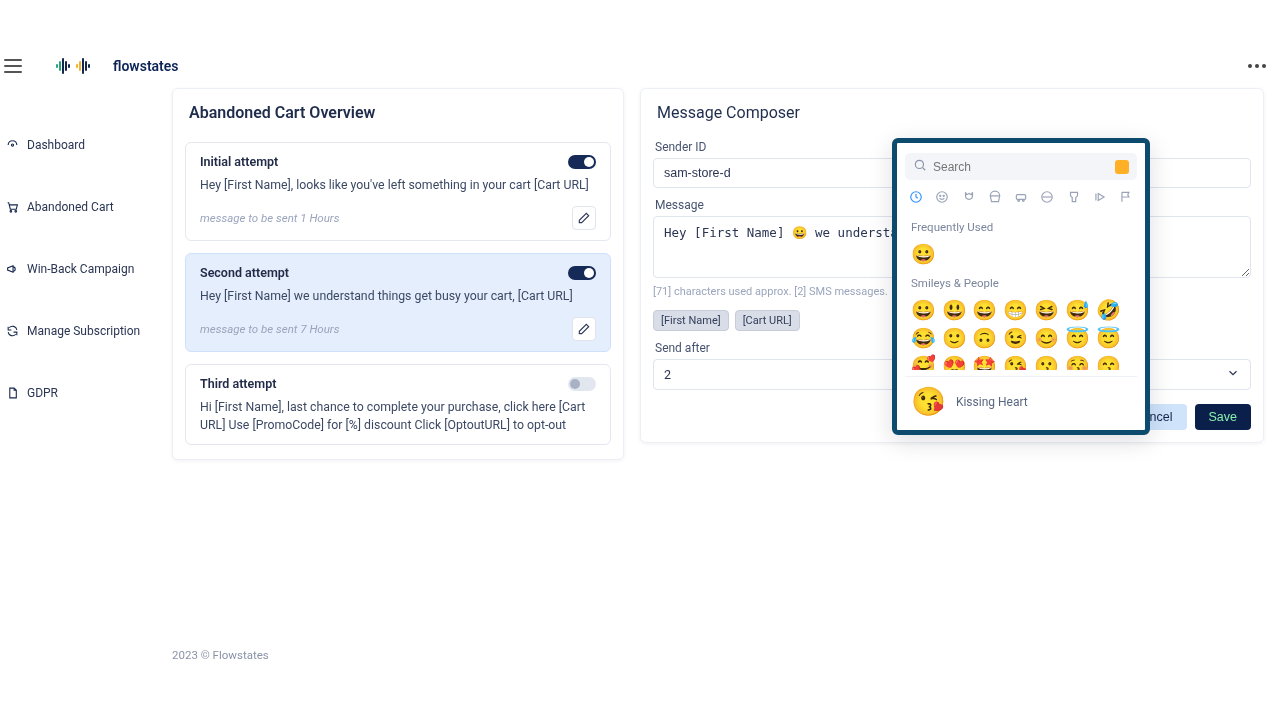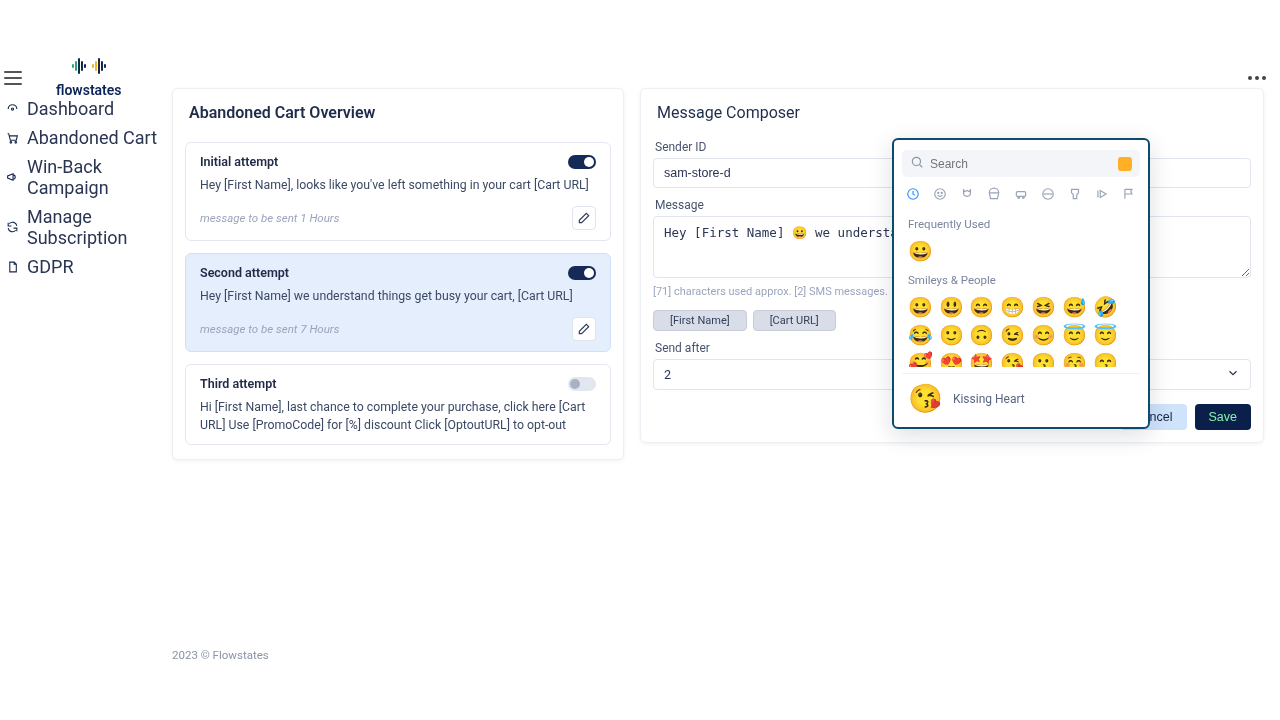--- a/index.html
+++ b/index.html
@@ -10,31 +10,31 @@
     background: #fff;
     width: 1280px;
     height: 720px;
     overflow: hidden;
     position: relative;
   }
   
   .topbar { position: absolute; top: 58px; left: 4px; right: 8px; display: flex; align-items: center; justify-content: space-between; }
   .hamburger { width: 18px; height: 14px; display: flex; flex-direction: column; justify-content: space-between; cursor: pointer; }
   .hamburger span { height: 2px; background: #555; border-radius: 1px; }
-  .logo { display: flex; align-items: center; gap: 8px; margin-left: 34px; flex-direction: column; }
+  .logo { display: flex; align-items: center; gap: 23px; margin-left: 34px; }
   .logo-mark { display: flex; align-items: center; gap: 1px; }
   .logo-mark span { width: 2px; border-radius: 1px; }
   .logo-text { font-weight: 600; color: #0c2556; font-size: 14px; }
   .topbar-left { display: flex; align-items: center; }
   .more-dots { display: flex; gap: 3px; cursor: pointer; padding: 6px; }
   .more-dots span { width: 4px; height: 4px; background: #444; border-radius: 50%; }
 
   
   .sidebar { position: absolute; top: 94px; left: 4px; width: 160px; }
-  .nav-item { display: flex; align-items: center; gap: 8px; padding: 4px 2px; font-size: 18px; color: #2a3553; cursor: pointer; }
+  .nav-item { display: flex; align-items: center; gap: 8px; padding: 4px 2px; font-size: 12px; color: #2a3553; cursor: pointer; margin-top: 40px; }
   .nav-item .ic { width: 13px; height: 13px; display: inline-flex; align-items: center; justify-content: center; color: #14264d; flex-shrink:0; }
 
   
   .col-left { position: absolute; top: 88px; left: 172px; width: 452px; background: #fff; border: 1px solid #eceff4; border-radius: 6px; box-shadow: 0 1px 4px rgba(16,24,40,0.06); padding: 0 0 14px; }
   .col-left .panel-title { font-size: 16px; font-weight: 600; color: #1f2c4c; padding: 14px 16px 8px; }
   .attempt { margin: 12px 12px 0; border: 1px solid #e4e7ef; border-radius: 6px; padding: 11px 14px 10px; position: relative; background: #fff; }
   .attempt.active { background: #e5eefc; border-color: #cfe0fb; }
   .attempt.disabled .edit-btn { color: #cfd5e0; }
   .attempt-head { display: flex; justify-content: space-between; align-items: center; }
   .attempt-title { font-weight: 600; font-size: 12.5px; color: #222c48; }
@@ -47,31 +47,31 @@
   .toggle.off { background:#e2e6ef; }
   .toggle.off::after { right:auto; left:2px; background:#a9b2c4; }
 
   .col-right { position: absolute; top: 88px; left: 640px; width: 624px; background: #fff; border: 1px solid #eceff4; border-radius: 6px; box-shadow: 0 1px 4px rgba(16,24,40,0.06); padding: 0 12px 12px; }
   .col-right .panel-title { font-size: 16px; font-weight: 400; color: #1f2c4c; padding: 14px 4px 8px; }
   .field-label { font-size: 12px; color: #48546f; margin: 10px 2px 4px; }
   .field-input { width: 100%; border: 1px solid #dfe4ed; border-radius: 4px; padding: 7px 10px; font-size: 12.5px; color: #2a3553; background:#fff;}
   .field-textarea { width:100%; border:1px solid #dfe4ed; border-radius:4px; padding:8px 10px; font-size:12.5px; color:#2a3553; height:62px; resize:both; }
   .char-info { font-size:11px; color:#9aa5bd; margin-top:4px; }
   .tags { margin-top:12px; display:flex; gap:6px;}
-  .tag { background:#d8dde7; color:#34405c; font-size:11px; padding:3px 16px; border:1px solid #c6cdd9; border-radius:4px; cursor:pointer; }
+  .tag { background:#d8dde7; color:#34405c; font-size:11px; padding:3px 7px; border:1px solid #c6cdd9; border-radius:4px; cursor:pointer; }
   .select { width:100%; border:1px solid #dfe4ed; border-radius:4px; padding:6px 10px; font-size:12.5px; color:#2a3553; display:flex; justify-content:space-between; align-items:center; cursor:pointer; background:#fff;}
   .composer-footer { display:flex; justify-content:flex-end; align-items:center; gap:8px; margin-top:14px; }
   .icon-row { display:flex; gap:14px; align-items:center; color:#7a869e; }
   .icon-row span { cursor:pointer; display:inline-flex; }
   .btn { padding:6px 14px; border-radius:4px; font-size:12.5px; cursor:pointer; border:none; }
   .btn-cancel { background:#cfe3fb; color:#14264d; }
   .btn-save { background:#0a1f4a; color:#86efac; }
 
   
-  .emoji-pop { position:absolute; top:138px; left:892px; width:258px; background:#fff; border:2px solid #0c4a6e; border-radius:6px; box-shadow:0 6px 24px rgba(16,24,40,0.14); z-index:50; padding:10px 8px 10px; }
+  .emoji-pop { position:absolute; top:138px; left:892px; width:258px; background:#fff; border:5px solid #0c4a6e; border-radius:6px; box-shadow:0 6px 24px rgba(16,24,40,0.14); z-index:50; padding:10px 8px 10px; }
   .emoji-search { display:flex; align-items:center; background:#f3f5f8; border-radius:5px; padding:5px 8px; gap:6px; font-size:12px; color:#8b95aa; }
   .emoji-search input { border:none; outline:none; background:transparent; flex:1; font-size:12px; }
   .swatch { width:14px; height:14px; background:#ffb027; border-radius:3px; margin-left:auto; }
   .emoji-tabs { display:flex; justify-content:space-between; padding:10px 4px 8px; color:#99a2b6; }
   .emoji-tabs span { cursor:pointer; display:inline-flex; }
   .emoji-tabs span.active { color:#2e93ff; }
   .emoji-scroll { height:158px; overflow-y:auto; padding: 0 2px; position:relative; }
   .emoji-section-title { font-size:11.5px; color:#7b869e; margin:8px 4px 6px; }
   .emoji-row { padding:0 4px; font-size:20px; line-height:28px; letter-spacing:6px; }
   .emoji-scroll::-webkit-scrollbar { width:12px; }

